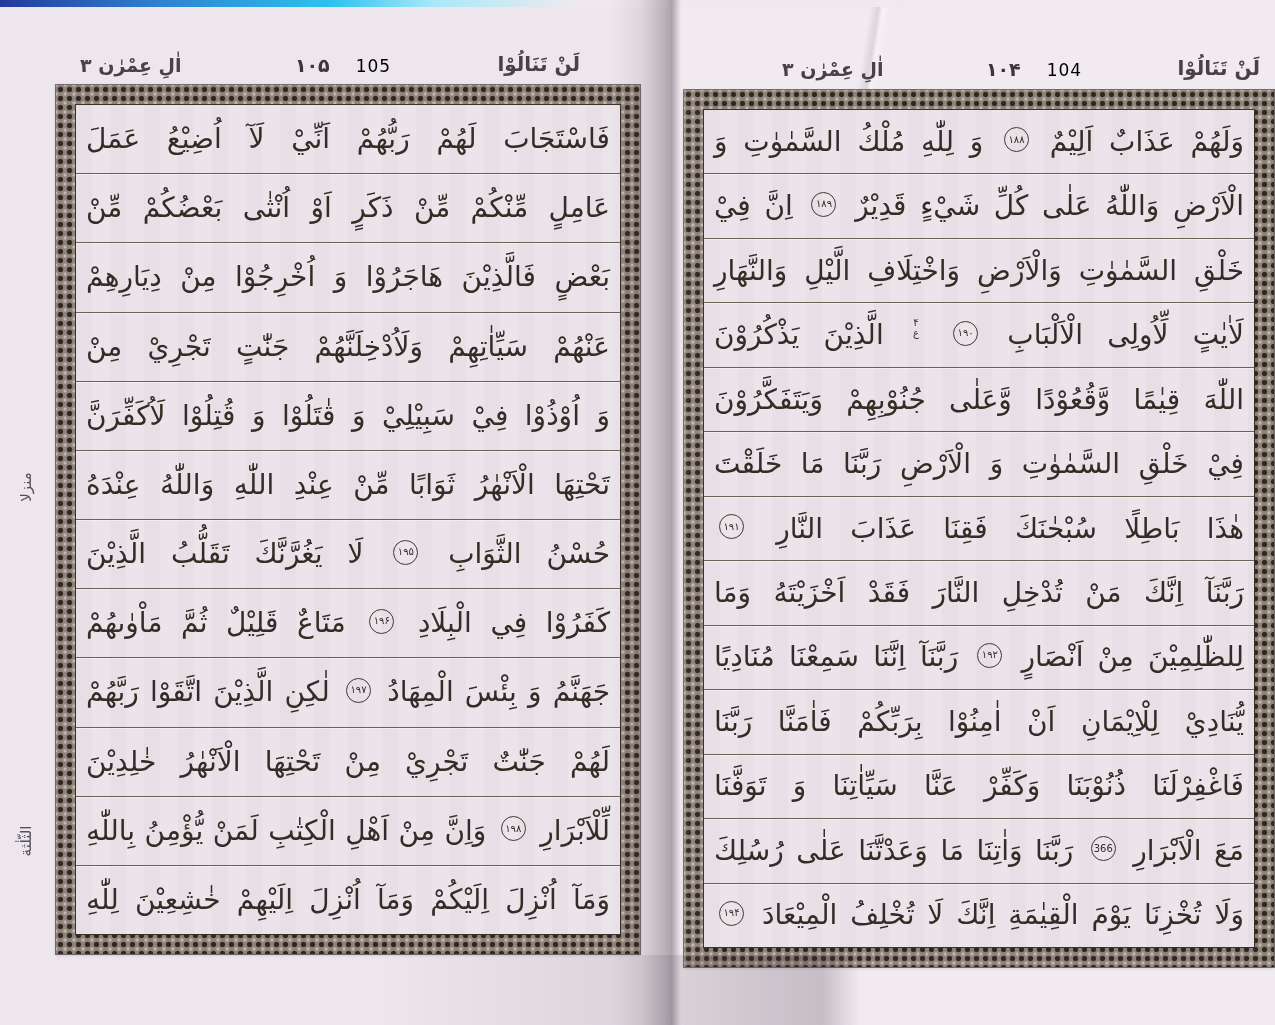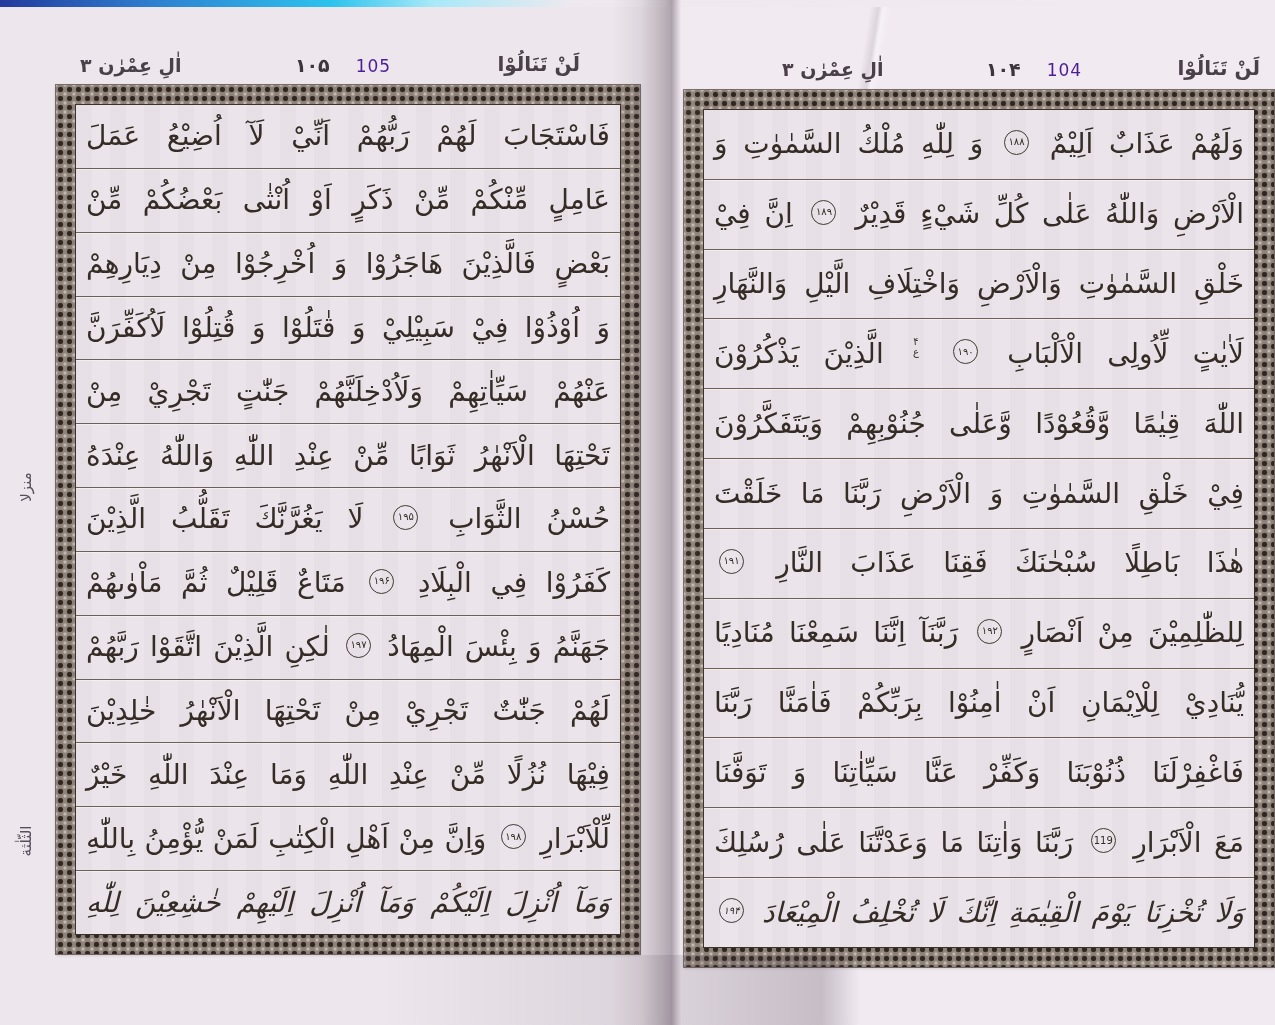--- a/index.html
+++ b/index.html
@@ -15,37 +15,37 @@
   .crease{position:absolute;left:770px;top:7px;width:170px;height:300px;pointer-events:none;
     background:linear-gradient(99deg,rgba(255,255,255,0) 46%,rgba(150,135,147,0.22) 50%,rgba(255,255,255,0.35) 52%,rgba(255,255,255,0) 56%);}
   .page-header{position:absolute;display:flex;justify-content:space-between;align-items:flex-end;
     color:#433a44;gap:36px;}
   .page-left .page-header{left:80px;top:52px;width:500px;}
   .page-right .page-header{left:782px;top:56px;width:478px;}
   .hdr-surah{font-size:19px;font-weight:bold;color:#4a4049;}
   .hdr-juz{font-size:20px;font-weight:bold;color:#4a4049;text-align:center;}
   .hdr-nums{display:flex;gap:26px;align-items:flex-end;margin-left:7px;}
   .hdr-num-ar{font-size:19px;font-weight:bold;color:#3d343c;}
-  .hdr-num-lat{font-size:17px;color:#4c1d95;letter-spacing:1px;}
+  .hdr-num-lat{font-size:17px;color:#000000;letter-spacing:1px;}
   .frame{position:absolute;box-sizing:border-box;padding:19px;
     background:
       radial-gradient(circle,#2e2620 1.7px,rgba(46,38,32,0.85) 2.4px,rgba(46,38,32,0) 3.1px) 0 0/9px 9px,
       radial-gradient(circle,rgba(245,240,235,0.55) 1px,rgba(245,240,235,0) 2.2px) 4.5px 4.5px/9px 9px,
       linear-gradient(#8f8278,#8f8278);
     box-shadow:0 0 0 1px rgba(58,48,40,0.65), 0 1px 3px rgba(60,50,60,0.25);}
   .page-left .frame{left:56px;top:85px;width:584px;height:869px;}
   .page-right .frame{left:684px;top:90px;width:590px;height:877px;}
   .text-block{box-sizing:border-box;width:100%;height:100%;border:1.5px solid #3b322a;
     background:#ebe4ea;display:flex;flex-direction:column;overflow:hidden;
     background-image:repeating-linear-gradient(90deg,rgba(150,138,150,0.05) 0 16px,rgba(0,0,0,0) 16px 34px);}
   .qline{flex:1;direction:rtl;text-align:justify;text-align-last:justify;
     padding:0 10px;border-bottom:1px solid #6e6057;box-shadow:0 1px 0 rgba(255,252,248,0.45);
     font-size:28px;color:#342c25;white-space:nowrap;overflow:hidden;
     display:flex;align-items:center;}
-  .qline:last-child{border-bottom:none;box-shadow:none;font-style:italic;}
+  .qline:last-child{border-bottom:none;box-shadow:none;}
   .qline-inner{width:100%;line-height:1.0;text-align:justify;text-align-last:justify;}
   .ayah-badge{display:inline-flex;align-items:center;justify-content:center;
     width:23px;height:23px;border:1.5px solid #43392f;border-radius:50%;
     font-size:10px;line-height:1;color:#342c25;vertical-align:middle;margin:0 5px;position:relative;top:-3px;}
   .ruku{display:inline-flex;flex-direction:column;align-items:center;vertical-align:super;
     font-size:10px;line-height:1.05;color:#3b322a;margin:0 5px;position:relative;top:-8px;}
   .margin-note{position:absolute;font-size:15px;color:#55505c;transform:rotate(-90deg);
     text-align:center;direction:rtl;}
   .mn1{left:-12px;top:478px;width:76px;}
   .mn2{left:-16px;top:832px;width:84px;}
@@ -73,42 +73,39 @@
           <div class="qline">
             <span class="qline-inner"><span class="seg">فَاسْتَجَابَ لَهُمْ رَبُّهُمْ اَنِّيْ لَآ اُضِيْعُ عَمَلَ</span> </span>
           </div>
           <div class="qline">
             <span class="qline-inner"><span class="seg">عَامِلٍ مِّنْكُمْ مِّنْ ذَكَرٍ اَوْ اُنْثٰى بَعْضُكُمْ مِّنْ</span> </span>
           </div>
           <div class="qline">
             <span class="qline-inner"><span class="seg">بَعْضٍ فَالَّذِيْنَ هَاجَرُوْا وَ اُخْرِجُوْا مِنْ دِيَارِهِمْ</span> </span>
           </div>
           <div class="qline">
-            <span class="qline-inner"><span class="seg">وَ اُوْذُوْا فِيْ سَبِيْلِيْ وَ قٰتَلُوْا وَ قُتِلُوْا لَاُكَفِّرَنَّ</span> </span>
+            <span class="qline-inner"><span class="seg">عَنْهُمْ سَيِّاٰتِهِمْ وَلَاُدْخِلَنَّهُمْ جَنّٰتٍ تَجْرِيْ مِنْ</span> </span>
           </div>
           <div class="qline">
-            <span class="qline-inner"><span class="seg">عَنْهُمْ سَيِّاٰتِهِمْ وَلَاُدْخِلَنَّهُمْ جَنّٰتٍ تَجْرِيْ مِنْ</span> </span>
+            <span class="qline-inner"><span class="seg">وَ اُوْذُوْا فِيْ سَبِيْلِيْ وَ قٰتَلُوْا وَ قُتِلُوْا لَاُكَفِّرَنَّ</span> </span>
           </div>
           <div class="qline">
             <span class="qline-inner"><span class="seg">تَحْتِهَا الْاَنْهٰرُ ثَوَابًا مِّنْ عِنْدِ اللّٰهِ وَاللّٰهُ عِنْدَهُ</span> </span>
           </div>
           <div class="qline">
             <span class="qline-inner"><span class="seg">حُسْنُ الثَّوَابِ</span> <span class="ayah-badge">۱۹۵</span> <span class="seg">لَا يَغُرَّنَّكَ تَقَلُّبُ الَّذِيْنَ</span> </span>
           </div>
           <div class="qline">
             <span class="qline-inner"><span class="seg">كَفَرُوْا فِي الْبِلَادِ</span> <span class="ayah-badge">۱۹۶</span> <span class="seg">مَتَاعٌ قَلِيْلٌ ثُمَّ مَاْوٰىهُمْ</span> </span>
           </div>
           <div class="qline">
             <span class="qline-inner"><span class="seg">جَهَنَّمُ وَ بِئْسَ الْمِهَادُ</span> <span class="ayah-badge">۱۹۷</span> <span class="seg">لٰكِنِ الَّذِيْنَ اتَّقَوْا رَبَّهُمْ</span> </span>
           </div>
           <div class="qline">
             <span class="qline-inner"><span class="seg">لَهُمْ جَنّٰتٌ تَجْرِيْ مِنْ تَحْتِهَا الْاَنْهٰرُ خٰلِدِيْنَ</span> </span>
-          </div>
-          <div class="qline">
-            <span class="qline-inner"><span class="seg">فِيْهَا نُزُلًا مِّنْ عِنْدِ اللّٰهِ وَمَا عِنْدَ اللّٰهِ خَيْرٌ</span> </span>
           </div>
           <div class="qline">
             <span class="qline-inner"><span class="seg">لِّلْاَبْرَارِ</span> <span class="ayah-badge">۱۹۸</span> <span class="seg">وَاِنَّ مِنْ اَهْلِ الْكِتٰبِ لَمَنْ يُّؤْمِنُ بِاللّٰهِ</span> </span>
           </div>
           <div class="qline">
             <span class="qline-inner"><span class="seg">وَمَآ اُنْزِلَ اِلَيْكُمْ وَمَآ اُنْزِلَ اِلَيْهِمْ خٰشِعِيْنَ لِلّٰهِ</span> </span>
           </div>
         </div>
     </div>
     <div class="margin-note mn1">منزلا</div>
@@ -144,30 +141,33 @@
           <div class="qline">
             <span class="qline-inner"><span class="seg">اللّٰهَ قِيٰمًا وَّقُعُوْدًا وَّعَلٰى جُنُوْبِهِمْ وَيَتَفَكَّرُوْنَ</span> </span>
           </div>
           <div class="qline">
             <span class="qline-inner"><span class="seg">فِيْ خَلْقِ السَّمٰوٰتِ وَ الْاَرْضِ رَبَّنَا مَا خَلَقْتَ</span> </span>
           </div>
           <div class="qline">
             <span class="qline-inner"><span class="seg">هٰذَا بَاطِلًا سُبْحٰنَكَ فَقِنَا عَذَابَ النَّارِ</span> <span class="ayah-badge">۱۹۱</span> </span>
           </div>
           <div class="qline">
+            <span class="qline-inner"><span class="seg">رَبَّنَآ اِنَّكَ مَنْ تُدْخِلِ النَّارَ فَقَدْ اَخْزَيْتَهُ وَمَا</span> </span>
+          </div>
+          <div class="qline">
             <span class="qline-inner"><span class="seg">لِلظّٰلِمِيْنَ مِنْ اَنْصَارٍ</span> <span class="ayah-badge">۱۹۲</span> <span class="seg">رَبَّنَآ اِنَّنَا سَمِعْنَا مُنَادِيًا</span> </span>
           </div>
           <div class="qline">
             <span class="qline-inner"><span class="seg">يُّنَادِيْ لِلْاِيْمَانِ اَنْ اٰمِنُوْا بِرَبِّكُمْ فَاٰمَنَّا رَبَّنَا</span> </span>
           </div>
           <div class="qline">
             <span class="qline-inner"><span class="seg">فَاغْفِرْلَنَا ذُنُوْبَنَا وَكَفِّرْ عَنَّا سَيِّاٰتِنَا وَ تَوَفَّنَا</span> </span>
           </div>
           <div class="qline">
-            <span class="qline-inner"><span class="seg">مَعَ الْاَبْرَارِ</span> <span class="ayah-badge">119</span> <span class="seg">رَبَّنَا وَاٰتِنَا مَا وَعَدْتَّنَا عَلٰى رُسُلِكَ</span> </span>
+            <span class="qline-inner"><span class="seg">مَعَ الْاَبْرَارِ</span> <span class="ayah-badge">366</span> <span class="seg">رَبَّنَا وَاٰتِنَا مَا وَعَدْتَّنَا عَلٰى رُسُلِكَ</span> </span>
           </div>
           <div class="qline">
             <span class="qline-inner"><span class="seg">وَلَا تُخْزِنَا يَوْمَ الْقِيٰمَةِ اِنَّكَ لَا تُخْلِفُ الْمِيْعَادَ</span> <span class="ayah-badge">۱۹۴</span> </span>
           </div>
         </div>
     </div>
   </section>
 
   <div class="gutter"></div>
   <div class="bottom-shade"></div>

